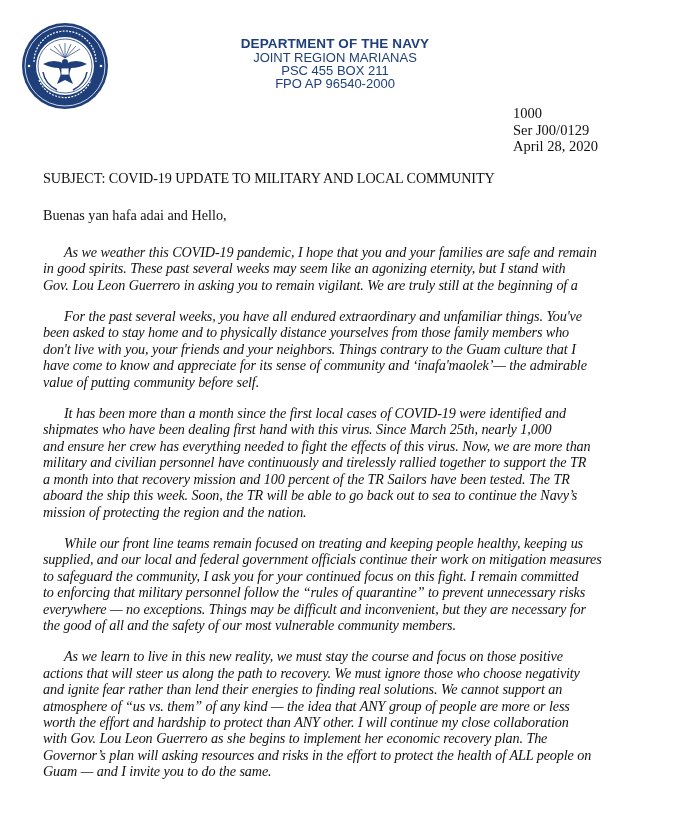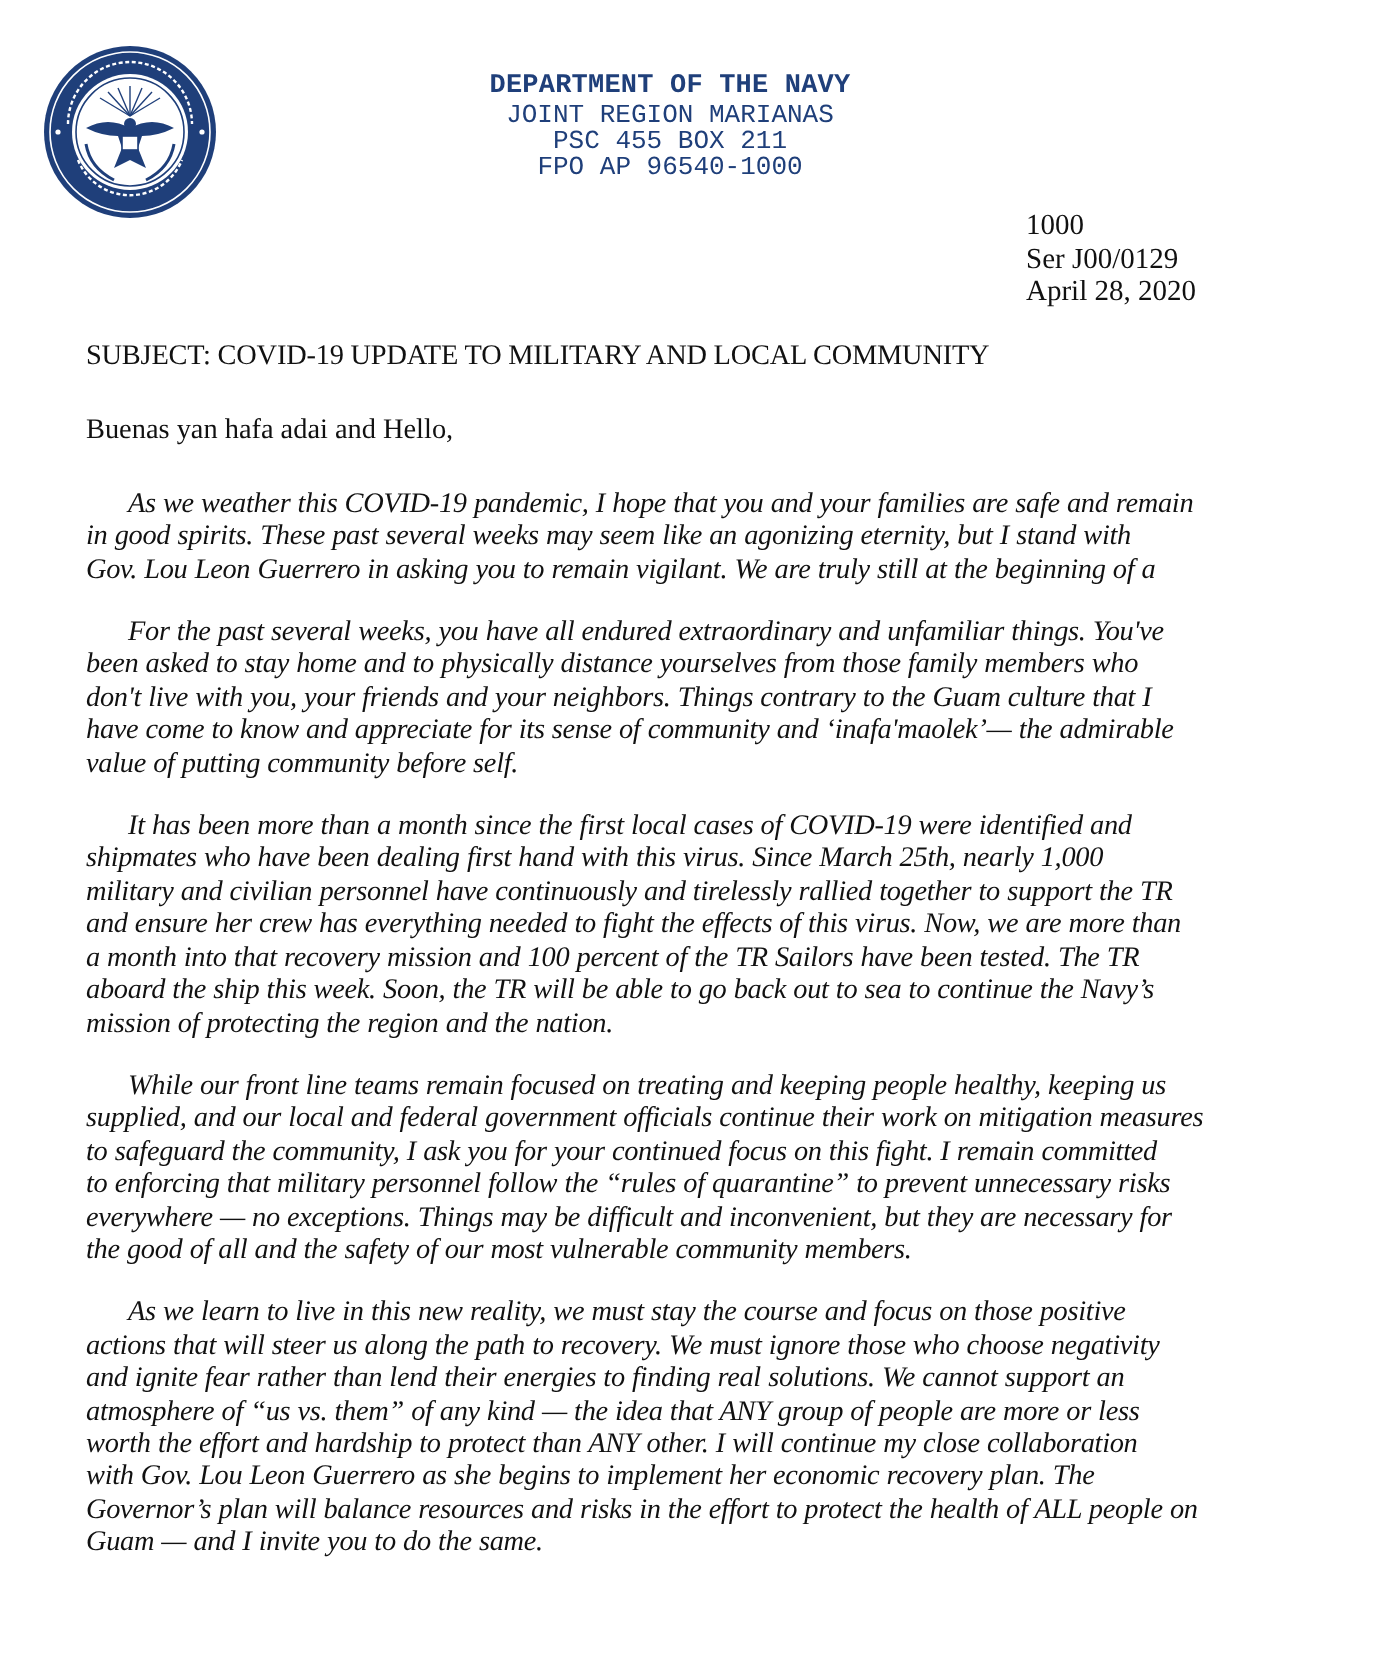--- a/index.html
+++ b/index.html
@@ -20,21 +20,21 @@
       top: 22px;
       width: 88px;
       height: 88px;
     }
     .letterhead {
       position: absolute;
       left: 200px;
       top: 36px;
       width: 270px;
       text-align: center;
-      font-family: Liberation Mono, monospace;
+      font-family: Liberation Sans, sans-serif;
       color: #1f3f7a;
     }
     .letterhead .org {
       font-weight: bold;
       font-size: 13.5px;
       line-height: 15px;
       letter-spacing: 0.1px;
     }
     .letterhead .line {
       font-size: 13px;
@@ -118,21 +118,21 @@
 
     <path d="M 22 50 Q 24 62 36 68" fill="none" stroke="#1f3f7a" stroke-width="1.5"></path>
     <path d="M 66 50 Q 64 62 52 68" fill="none" stroke="#1f3f7a" stroke-width="1.5"></path>
   </svg>
 </div>
 
 <div class="letterhead">
   <div class="org">DEPARTMENT OF THE NAVY</div>
   <div class="line">JOINT REGION MARIANAS</div>
   <div class="line">PSC 455 BOX 211</div>
-  <div class="line">FPO AP 96540-1000</div>
+  <div class="line">FPO AP 96540-2000</div>
 </div>
 
 <div class="refblock">
   <div>1000</div>
   <div>Ser J00/0129</div>
   <div>April 28, 2020</div>
 </div>
 
 <div class="body-text">
   <div class="subject">SUBJECT:  COVID-19 UPDATE TO MILITARY AND LOCAL COMMUNITY</div>
@@ -148,22 +148,22 @@
     <span class="ln">For the past several weeks, you have all endured extraordinary and unfamiliar things.  You've</span>
     <span class="ln">been asked to stay home and to physically distance yourselves from those family members who</span>
     <span class="ln">don't live with you, your friends and your neighbors.  Things contrary to the Guam culture that I</span>
     <span class="ln">have come to know and appreciate for its sense of community and ‘inafa'maolek’— the admirable</span>
     <span class="ln">value of putting community before self.</span>
   </div>
 
   <div class="para">
     <span class="ln">It has been more than a month since the first local cases of COVID-19 were identified and</span>
     <span class="ln">shipmates who have been dealing first hand with this virus.  Since March 25th, nearly 1,000</span>
+    <span class="ln">and ensure her crew has everything needed to fight the effects of this virus.  Now, we are more than</span>
     <span class="ln">military and civilian personnel have continuously and tirelessly rallied together to support the TR</span>
-    <span class="ln">and ensure her crew has everything needed to fight the effects of this virus.  Now, we are more than</span>
     <span class="ln">a month into that recovery mission and 100 percent of the TR Sailors have been tested.  The TR</span>
     <span class="ln">aboard the ship this week.  Soon, the TR will be able to go back out to sea to continue the Navy’s</span>
     <span class="ln">mission of protecting the region and the nation.</span>
   </div>
 
   <div class="para">
     <span class="ln">While our front line teams remain focused on treating and keeping people healthy, keeping us</span>
     <span class="ln">supplied, and our local and federal government officials continue their work on mitigation measures</span>
     <span class="ln">to safeguard the community, I ask you for your continued focus on this fight.  I remain committed</span>
     <span class="ln">to enforcing that military personnel follow the “rules of quarantine” to prevent unnecessary risks</span>
@@ -171,16 +171,16 @@
     <span class="ln">the good of all and the safety of our most vulnerable community members.</span>
   </div>
 
   <div class="para">
     <span class="ln">As we learn to live in this new reality, we must stay the course and focus on those positive</span>
     <span class="ln">actions that will steer us along the path to recovery.  We must ignore those who choose negativity</span>
     <span class="ln">and ignite fear rather than lend their energies to finding real solutions.  We cannot support an</span>
     <span class="ln">atmosphere of “us vs. them” of any kind — the idea that ANY group of people are more or less</span>
     <span class="ln">worth the effort and hardship to protect than ANY other.  I will continue my close collaboration</span>
     <span class="ln">with Gov. Lou Leon Guerrero as she begins to implement her economic recovery plan.  The</span>
-    <span class="ln">Governor’s plan will balance resources and risks in the effort to protect the health of ALL people on</span>
+    <span class="ln">Governor’s plan will asking resources and risks in the effort to protect the health of ALL people on</span>
     <span class="ln">Guam — and I invite you to do the same.</span>
   </div>
 </div>
 
 </body></html>

